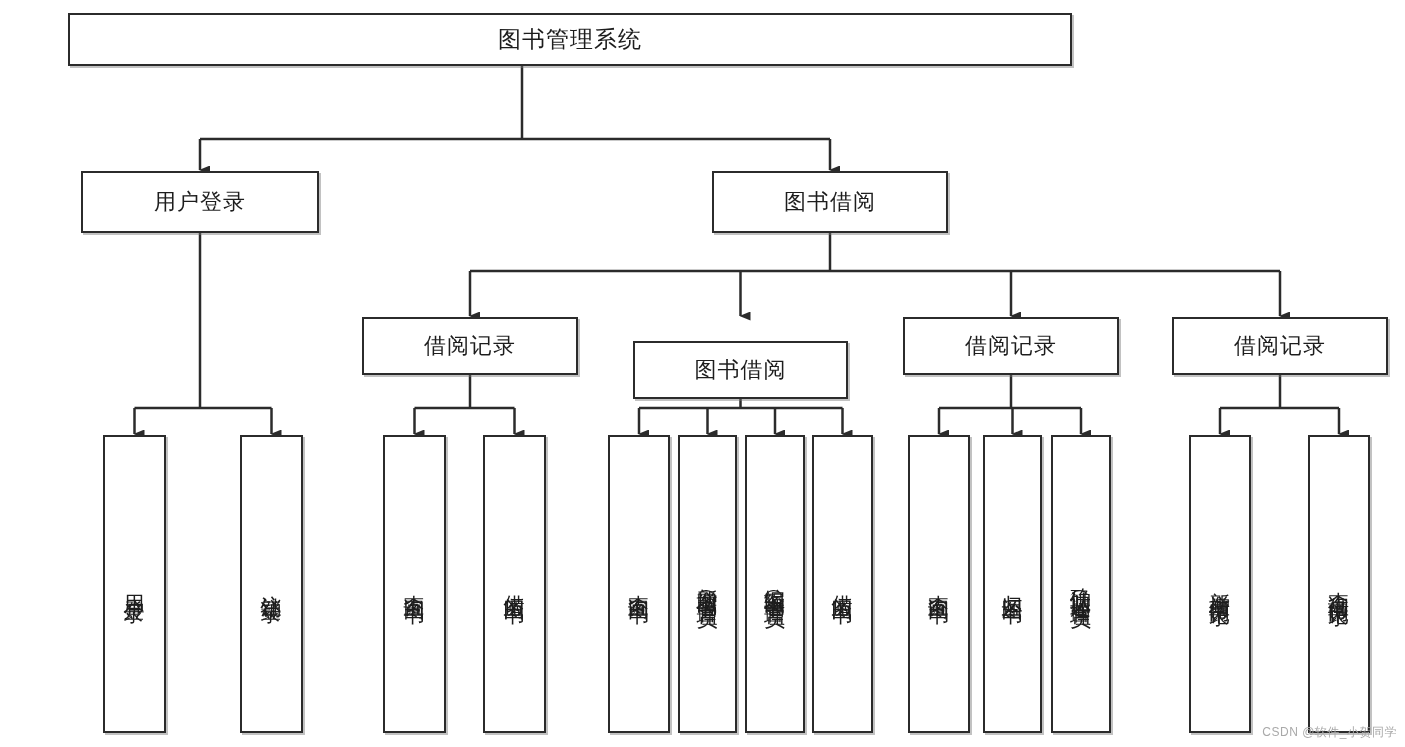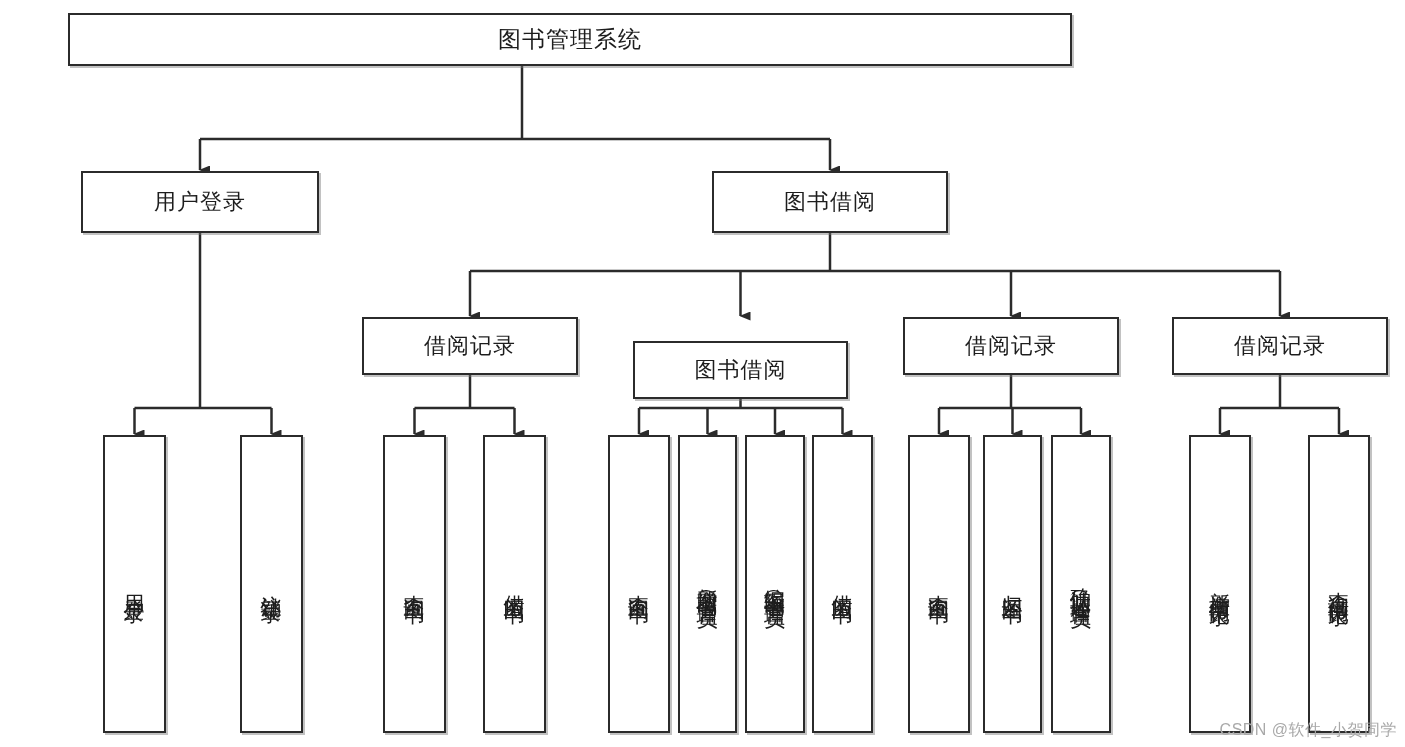--- a/index.html
+++ b/index.html
@@ -52,21 +52,21 @@
     letter-spacing: 3px;
     line-height: 1;
   }
   .node.root .node-label {
     font-size: 23px;
   }
   #watermark {
     position: absolute;
     right: 8px;
     bottom: 6px;
-    font-size: 16px;
+    font-size: 12px;
     color: #a9a9a9;
     letter-spacing: 0.5px;
     white-space: nowrap;
     pointer-events: none;
   }
 </style>
 </head>
 <body>
 
 <div id="diagram-root">

